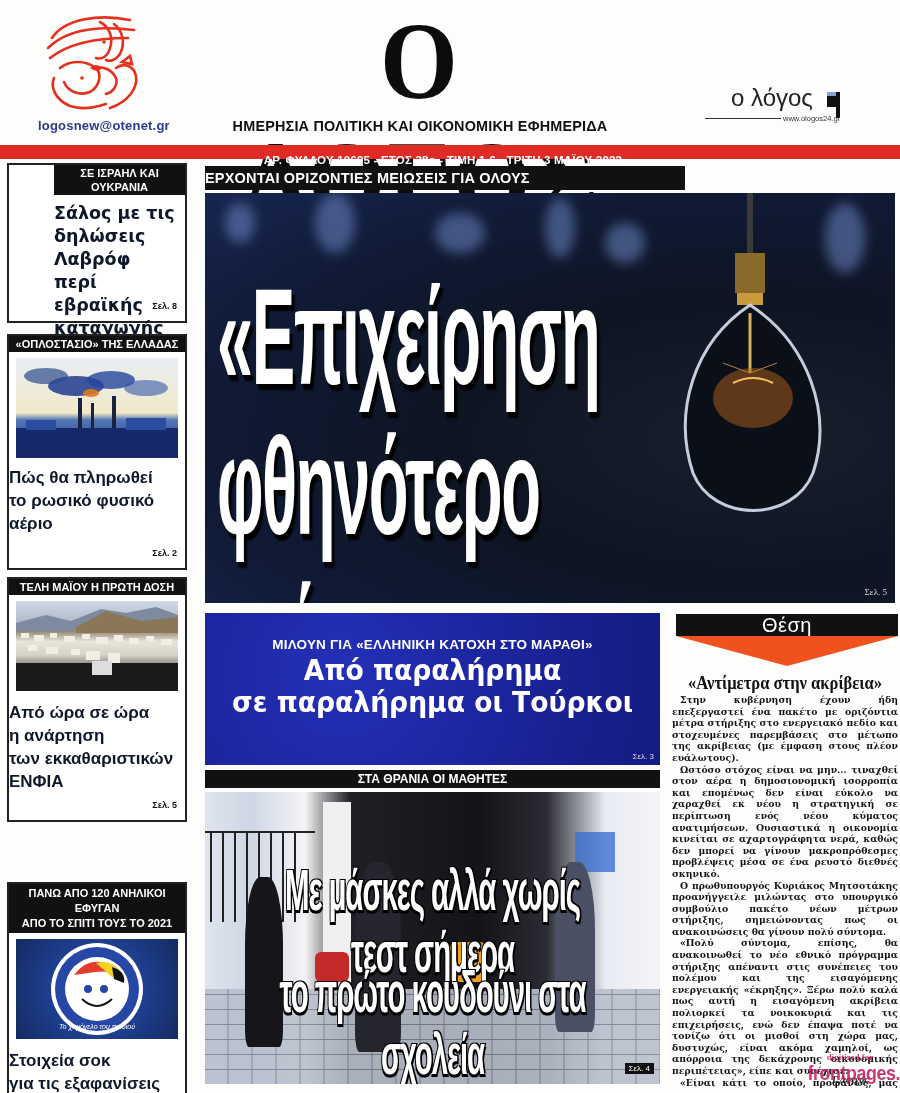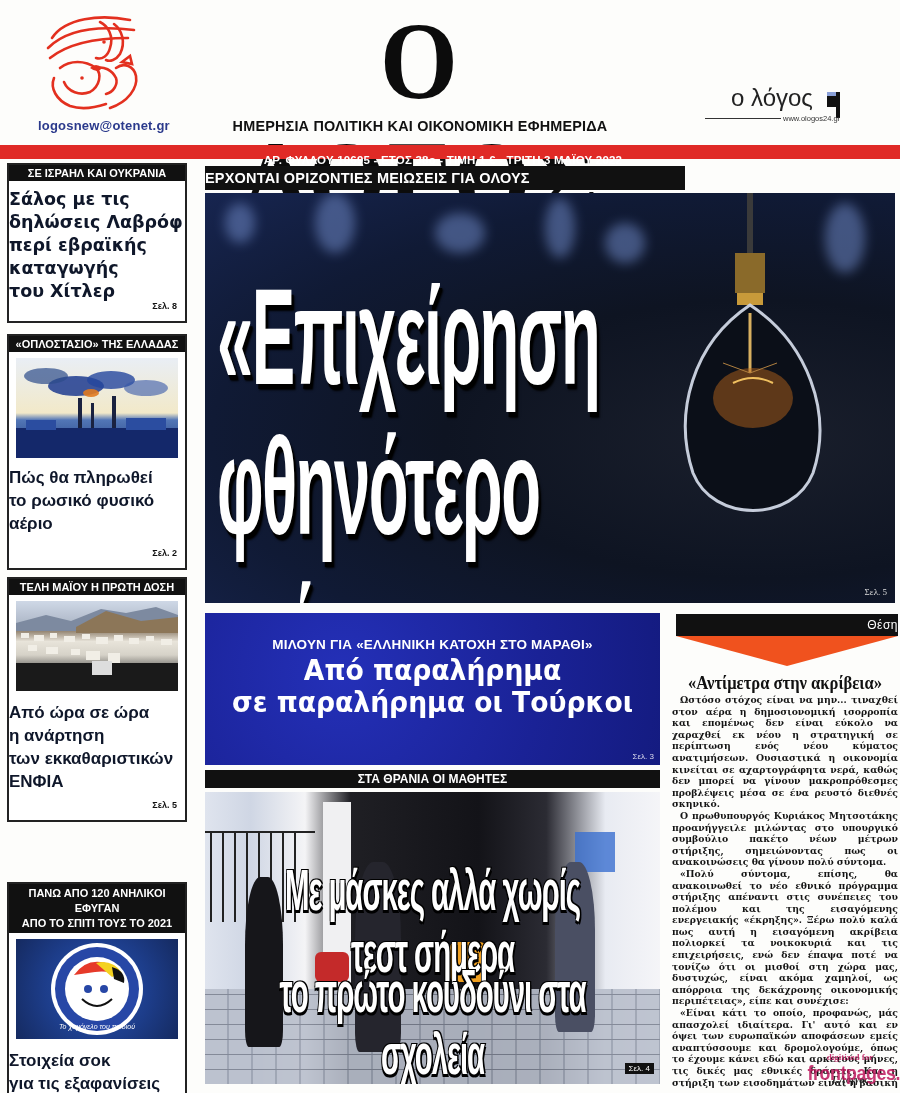--- a/index.html
+++ b/index.html
@@ -30,21 +30,21 @@
                 font-size: 11.5px; font-weight: bold; letter-spacing: 0.2px; line-height: 13px; }
 
   
   .side-box { position: absolute; left: 7px; width: 180px; border: 2px solid #222; background: #fff; }
   .side-kicker { background: #111; color: #fff; font-size: 11px; font-weight: bold; text-align: center;
                  line-height: 14px; padding: 1px 2px; transform-origin: center; }
   .side-headline { text-align: left; font-weight: bold; color: #0f172a; }
   .side-page { position: absolute; right: 8px; font-size: 9px; font-weight: bold; }
   .side-img { margin: 6px auto 0; width: 162px; }
 
-  .box1 { top: 163px; height: 160px; }
+  .box1 { top: 163px; height: 160px; padding-left: 45px; }
   .box1 .side-headline { font-size: 17.5px; line-height: 23px; margin-top: 7px; font-family: "DejaVu Sans", sans-serif; }
   .box1 .side-page { bottom: 10px; }
 
   .box2 { top: 334px; height: 236px; }
   .box2 .side-img { height: 100px; background:
       linear-gradient(180deg, #e9eef5 0%, #f2e9c9 55%, #5276b6 62%, #1c3678 100%); position: relative; overflow: hidden; }
   .box2 .side-headline { font-size: 17px; line-height: 23px; margin-top: 8px; }
   .box2 .side-page { bottom: 10px; }
 
   .box3 { top: 577px; height: 245px; }
@@ -94,21 +94,21 @@
       background: repeating-linear-gradient(0deg, transparent 0 14px, #7b8190 14px 15px); }
   .person { position: absolute; background: #16161a; border-radius: 40% 40% 10% 10%; }
   .school-headline { position: absolute; left: 0; width: 455px; text-align: center; color: #fff; font-weight: bold;
                      letter-spacing: -1.5px; text-shadow: 2px 2px 0 #000, -1px -1px 0 #000, 2px -1px 0 #000, -1px 2px 0 #000; }
   .sh1 { top: 68px; font-size: 42px; line-height: 46px; transform: scaleX(0.7) scaleY(1.35); transform-origin: center top; }
   .sh2 { top: 170px; font-size: 42px; line-height: 46px; transform: scaleX(0.7) scaleY(1.35); transform-origin: center top; }
   .school-page { position: absolute; right: 6px; bottom: 10px; background: #111; color: #fff; font-size: 8px; padding: 1px 4px; }
 
   
   .thesi-bar { position: absolute; left: 676px; top: 614px; width: 222px; height: 22px; background: #111; color: #fff;
-               text-align: right; font-size: 12px; line-height: 22px; letter-spacing: 0.5px; }
+               text-align: center; font-size: 20px; line-height: 22px; letter-spacing: 0.5px; }
   .thesi-arrow { position: absolute; left: 676px; top: 636px; width: 222px; height: 30px; }
   .editorial-title { position: absolute; left: 672px; top: 673px; width: 226px; text-align: center;
                      font-family: "Liberation Serif", serif; font-weight: bold; font-size: 18px; line-height: 20px;
                      transform: scaleX(0.92); transform-origin: center; white-space: nowrap; }
   .editorial-body { position: absolute; left: 672px; top: 694px; width: 226px; height: 395px; overflow: hidden;
                     font-family: "DejaVu Serif", serif; font-weight: bold; font-size: 9.3px; line-height: 11.6px;
                     text-align: justify; color: #151515; }
   .editorial-body p { text-indent: 8px; margin-bottom: 0; }
   .watermark { position: absolute; left: 800px; top: 1052px; width: 100px; text-align: center; color: #be185d;
                font-weight: bold; opacity: 0.85; }
@@ -317,20 +317,21 @@
   <div class="school-headline sh2">το πρώτο κουδούνι στα σχολεία</div>
   <span class="school-page">Σελ. 4</span>
 </article>
 
 <div class="thesi-bar">Θέση</div>
 <svg class="thesi-arrow" viewBox="0 0 222 30" preserveAspectRatio="none">
   <polygon points="0,0 222,0 111,30" fill="#f0521e"></polygon>
 </svg>
 <div class="editorial-title">«Αντίμετρα στην ακρίβεια»</div>
 <div class="editorial-body">
+  <p>Στην κυβέρνηση έχουν ήδη επεξεργαστεί ένα πακέτο με οριζόντια μέτρα στήριξης στο ενεργειακό πεδίο και στοχευμένες παρεμβάσεις στο μέτωπο της ακρίβειας (με έμφαση στους πλέον ευάλωτους).</p>
   <p>Ωστόσο στόχος είναι να μην... τιναχθεί στον αέρα η δημοσιονομική ισορροπία και επομένως δεν είναι εύκολο να χαραχθεί εκ νέου η στρατηγική σε περίπτωση ενός νέου κύματος ανατιμήσεων. Ουσιαστικά η οικονομία κινείται σε αχαρτογράφητα νερά, καθώς δεν μπορεί να γίνουν μακροπρόθεσμες προβλέψεις μέσα σε ένα ρευστό διεθνές σκηνικό.</p>
   <p>Ο πρωθυπουργός Κυριάκος Μητσοτάκης προανήγγειλε μιλώντας στο υπουργικό συμβούλιο πακέτο νέων μέτρων στήριξης, σημειώνοντας πως οι ανακοινώσεις θα γίνουν πολύ σύντομα.</p>
   <p>«Πολύ σύντομα, επίσης, θα ανακοινωθεί το νέο εθνικό πρόγραμμα στήριξης απέναντι στις συνέπειες του πολέμου και της εισαγόμενης ενεργειακής «έκρηξης». Ξέρω πολύ καλά πως αυτή η εισαγόμενη ακρίβεια πολιορκεί τα νοικοκυριά και τις επιχειρήσεις, ενώ δεν έπαψα ποτέ να τονίζω ότι οι μισθοί στη χώρα μας, δυστυχώς, είναι ακόμα χαμηλοί, ως απόρροια της δεκάχρονης οικονομικής περιπέτειας», είπε και συνέχισε:</p>
   <p>«Είναι κάτι το οποίο, προφανώς, μάς απασχολεί ιδιαίτερα. Γι' αυτό και εν όψει των ευρωπαϊκών αποφάσεων εμείς αναπτύσσουμε και δρομολογούμε, όπως το έχουμε κάνει εδώ και αρκετούς μήνες, τις δικές μας εθνικές δράσεις. Και η στήριξη των εισοδημάτων είναι η βασική μας προτεραιότητα».</p>
 </div>
 <div class="signature">Γ.Λογγος</div>
 <div class="watermark">
   <div class="wm-small">digitized for</div>
   <div class="wm-big">frontpages.gr</div>
 </div>

